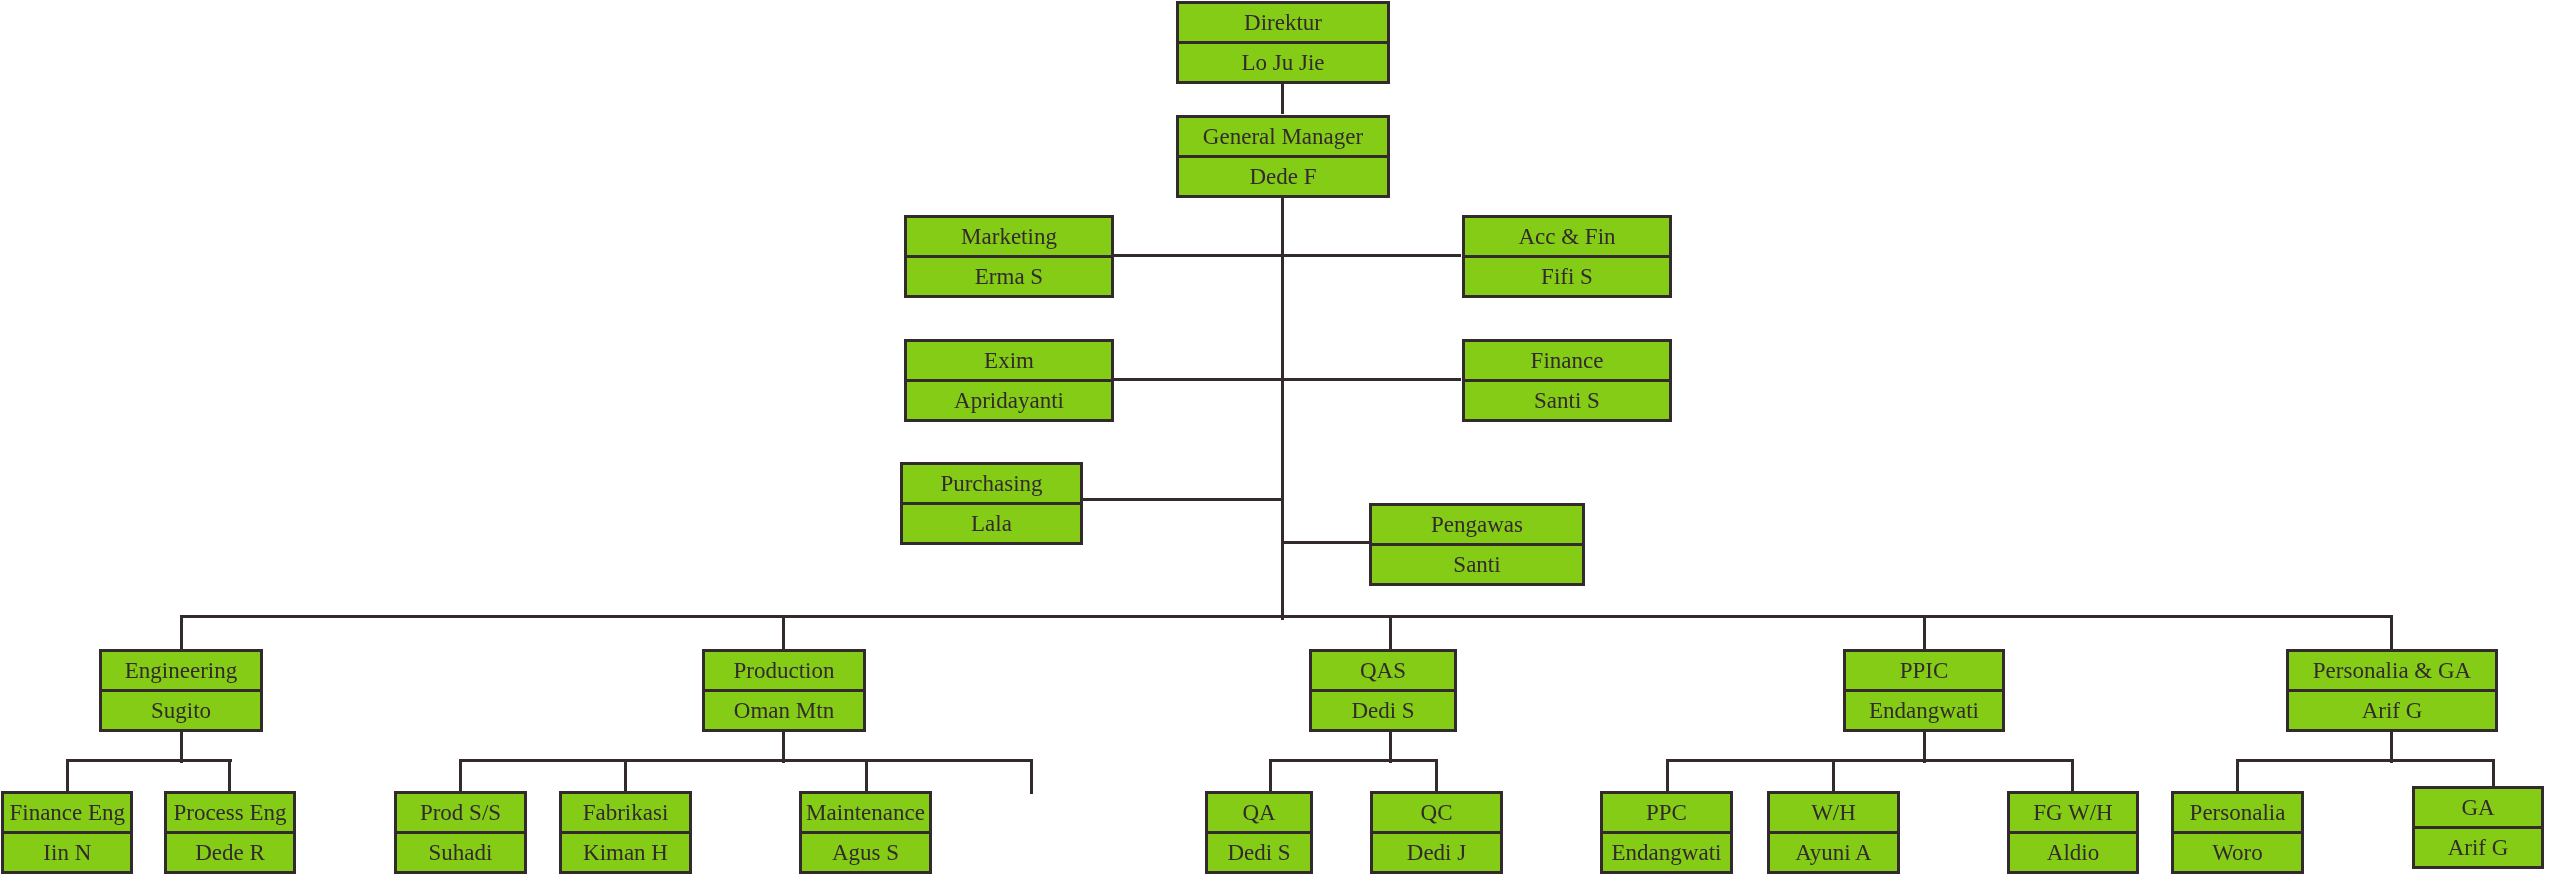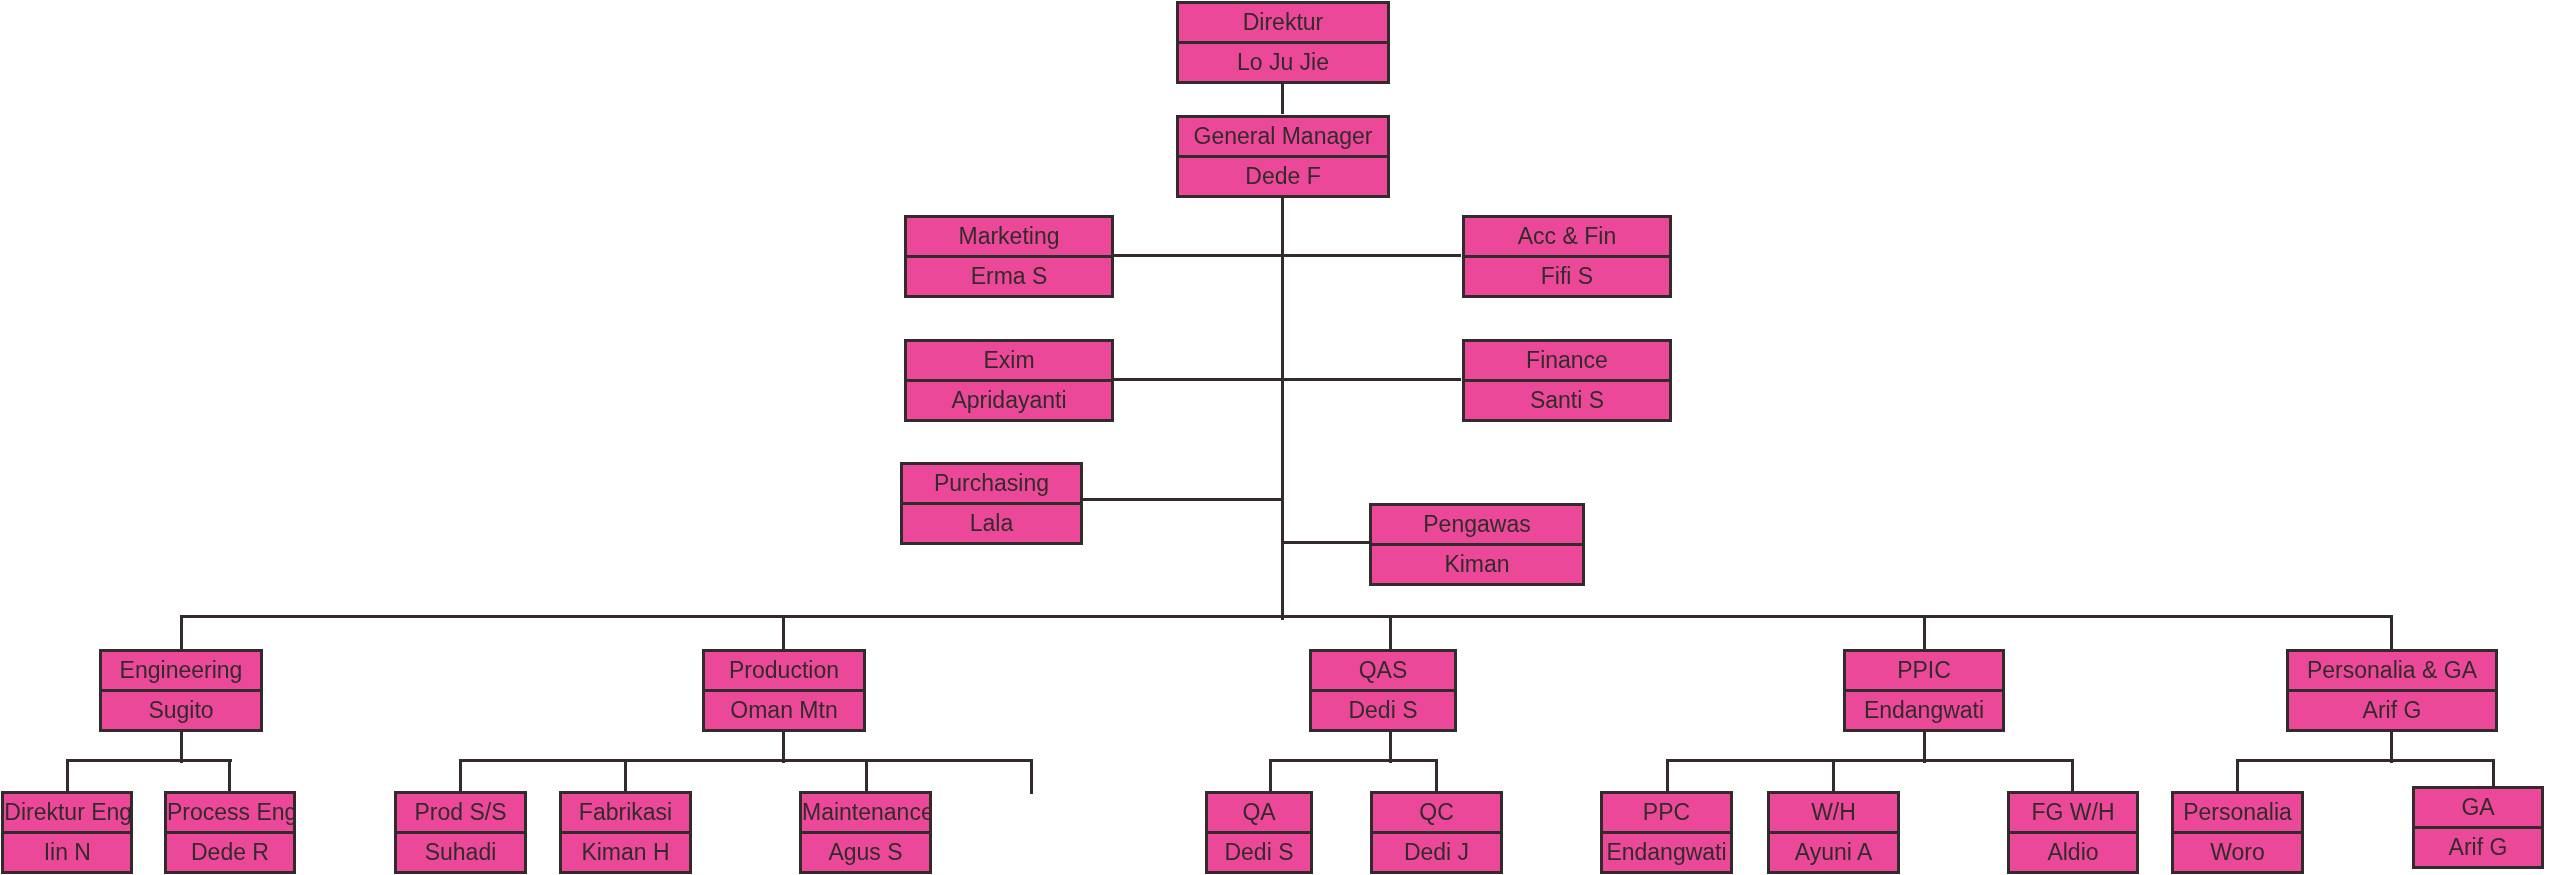--- a/index.html
+++ b/index.html
@@ -13,22 +13,23 @@
     height: 876px;
     background: #ffffff;
     font-family: "Liberation Sans", sans-serif;
     color: #332b2b;
     overflow: hidden;
   }
   .node {
     position: absolute;
     box-sizing: border-box;
     border: 3.3px solid #332b2b;
-    background: #ec4899;
+    background: #84cc16;
     z-index: 2;
+    font-family: Liberation Serif, serif;
   }
   .node-title, .node-person {
     height: 37px;
     line-height: 37px;
     text-align: center;
     font-size: 23px;
     white-space: nowrap;
     overflow: hidden;
   }
   .node-title {
@@ -121,21 +122,21 @@
     <div class="node-title">Finance</div>
     <div class="node-person">Santi S</div>
   </div>
 
   <div class="node" style="left:900px;top:462px;width:183px">
     <div class="node-title">Purchasing</div>
     <div class="node-person">Lala</div>
   </div>
   <div class="node" style="left:1369px;top:503px;width:216px">
     <div class="node-title">Pengawas</div>
-    <div class="node-person">Kiman</div>
+    <div class="node-person">Santi</div>
   </div>
 
   <div class="node" style="left:99px;top:649px;width:164px">
     <div class="node-title">Engineering</div>
     <div class="node-person">Sugito</div>
   </div>
   <div class="node" style="left:702px;top:649px;width:164px">
     <div class="node-title">Production</div>
     <div class="node-person">Oman Mtn</div>
   </div>
@@ -146,21 +147,21 @@
   <div class="node" style="left:1843px;top:649px;width:162px">
     <div class="node-title">PPIC</div>
     <div class="node-person">Endangwati</div>
   </div>
   <div class="node" style="left:2286px;top:649px;width:212px">
     <div class="node-title">Personalia &amp; GA</div>
     <div class="node-person">Arif G</div>
   </div>
 
   <div class="node" style="left:1.3px;top:791px;width:132px">
-    <div class="node-title">Direktur Eng</div>
+    <div class="node-title">Finance Eng</div>
     <div class="node-person">Iin N</div>
   </div>
   <div class="node" style="left:164px;top:791px;width:132px">
     <div class="node-title">Process Eng</div>
     <div class="node-person">Dede R</div>
   </div>
   <div class="node" style="left:394px;top:791px;width:133px">
     <div class="node-title">Prod S/S</div>
     <div class="node-person">Suhadi</div>
   </div>

